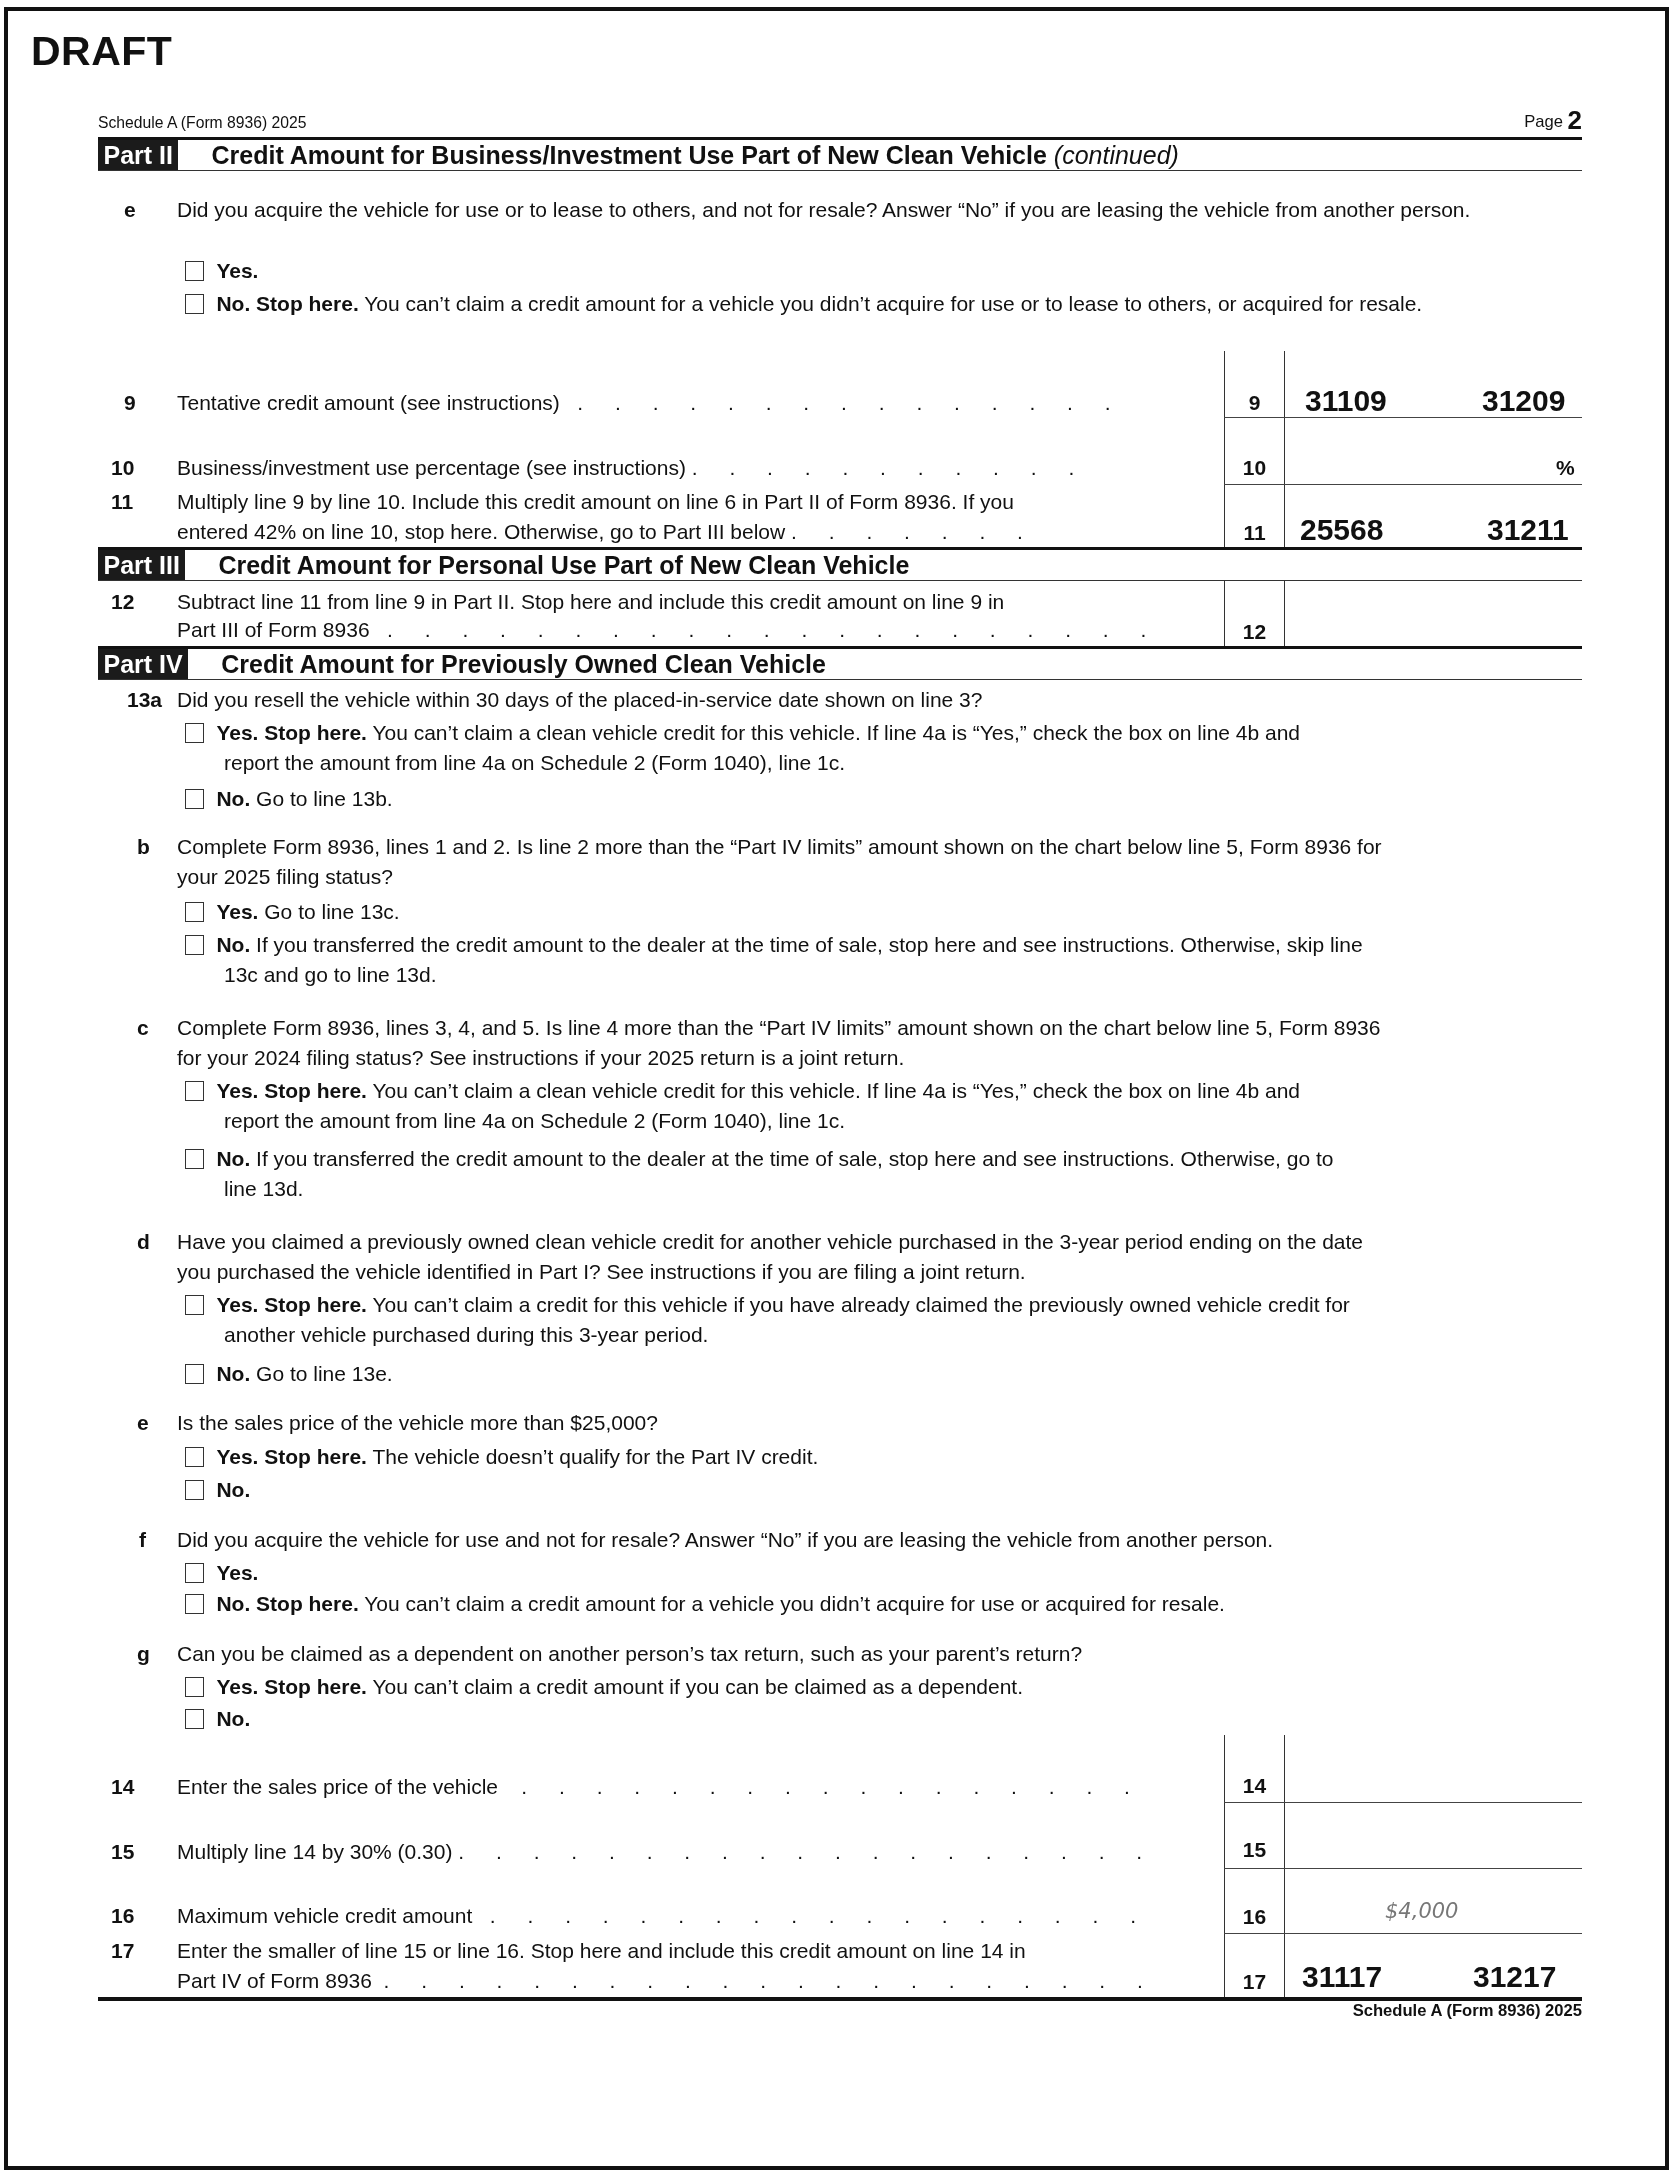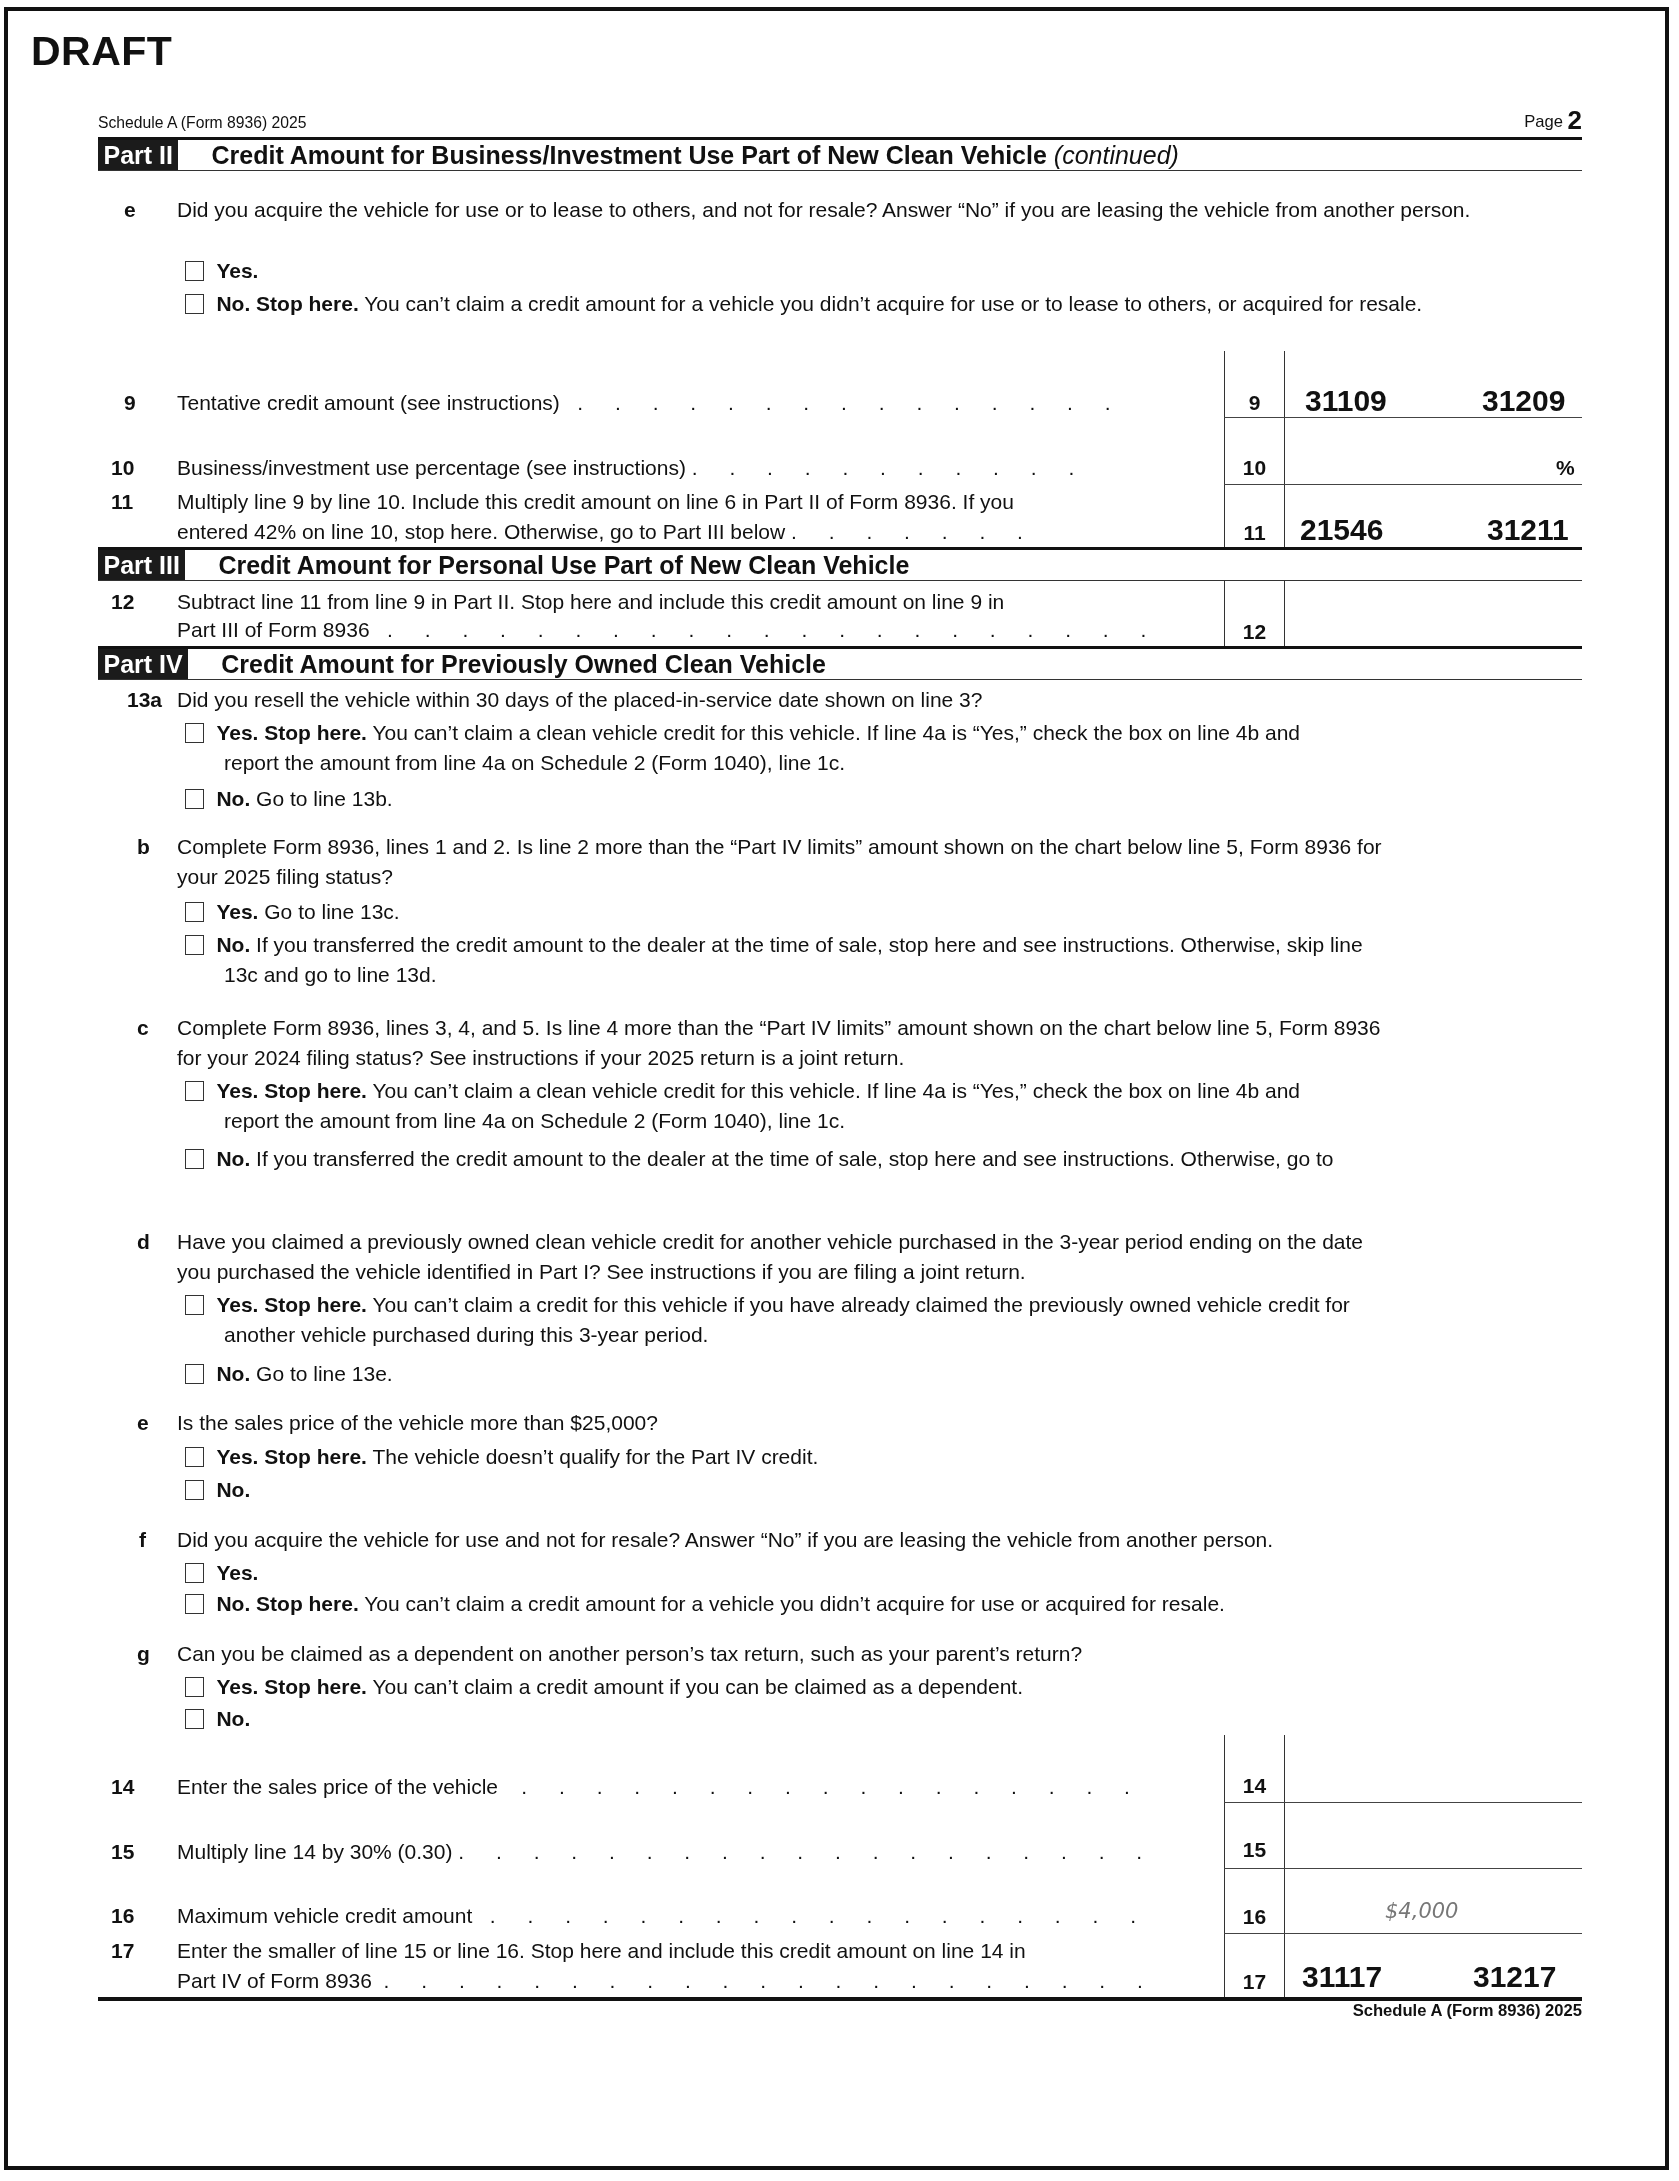--- a/index.html
+++ b/index.html
@@ -62,21 +62,21 @@
   <div class="txt" style="left:79px;top:453px;"><span>Business/investment use percentage (see instructions)</span> <span class="dots" style="display:inline-block;width:415px;overflow:hidden;white-space:nowrap;vertical-align:bottom;">. . . . . . . . . . . . . . . . . . . . . . . . . . .</span></div>
   <div class="boxnum" style="left:1129px;top:456px;">10</div>
   <div class="txt" style="left:1458px;top:453px;font-weight:bold;">%</div>
   <div class="hline" style="left:1126px;top:484px;width:358px;"></div>
   <div style="position:absolute;left:1186px;top:425px;width:277px;height:55px;"></div>
 
   <div class="num" style="left:13px;top:487px;">11</div>
   <div class="txt" style="left:79px;top:487px;">Multiply line 9 by line 10. Include this credit amount on line 6 in Part II of Form 8936. If you</div>
   <div class="txt" style="left:79px;top:517px;"><span>entered 42% on line 10, stop here. Otherwise, go to Part III below</span> <span class="dots" style="display:inline-block;width:258px;overflow:hidden;white-space:nowrap;vertical-align:bottom;">. . . . . . . . . . . . . . . . . . . . . . . . . . .</span></div>
   <div class="boxnum" style="left:1129px;top:521px;">11</div>
-  <div class="amt" style="left:1202px;top:513px;">21546</div>
+  <div class="amt" style="left:1202px;top:513px;">25568</div>
   <div class="amt" style="left:1389px;top:513px;">31211</div>
 
   <div class="part-hdr" style="top:547px;">
     <div class="part-lbl">Part III</div>
     <div class="part-title">Credit Amount for Personal Use Part of New Clean Vehicle</div>
   </div>
 
   <div class="vline" style="left:1126px;top:581px;height:65px;"></div>
   <div class="vline" style="left:1186px;top:581px;height:65px;"></div>
   <div class="num" style="left:13px;top:587px;">12</div>
@@ -98,21 +98,21 @@
   <div class="num" style="left:39px;top:832px;">b</div>
   <div class="txt" style="left:79px;top:832px;">Complete Form 8936, lines 1 and 2. Is line 2 more than the “Part IV limits” amount shown on the chart below line 5, Form 8936 for</div>
   <div class="txt" style="left:79px;top:862px;">your 2025 filing status?</div>
   <div class="opt" style="top:897px;"><span class="cb"></span><b>Yes.</b> <span>Go to line 13c.</span></div>
   <div class="opt" style="top:930px;"><span class="cb"></span><b>No.</b> <span>If you transferred the credit amount to the dealer at the time of sale, stop here and see instructions. Otherwise, skip line</span><span class="cont">13c and go to line 13d.</span></div>
 
   <div class="num" style="left:39px;top:1013px;">c</div>
   <div class="txt" style="left:79px;top:1013px;">Complete Form 8936, lines 3, 4, and 5. Is line 4 more than the “Part IV limits” amount shown on the chart below line 5, Form 8936</div>
   <div class="txt" style="left:79px;top:1043px;">for your 2024 filing status? See instructions if your 2025 return is a joint return.</div>
   <div class="opt" style="top:1076px;"><span class="cb"></span><b>Yes. Stop here.</b> <span>You can’t claim a clean vehicle credit for this vehicle. If line 4a is “Yes,” check the box on line 4b and</span><span class="cont">report the amount from line 4a on Schedule 2 (Form 1040), line 1c.</span></div>
-  <div class="opt" style="top:1144px;"><span class="cb"></span><b>No.</b> <span>If you transferred the credit amount to the dealer at the time of sale, stop here and see instructions. Otherwise, go to</span></div>
+  <div class="opt" style="top:1144px;"><span class="cb"></span><b>No.</b> <span>If you transferred the credit amount to the dealer at the time of sale, stop here and see instructions. Otherwise, go to</span><span class="cont">line 13d.</span></div>
 
   <div class="num" style="left:39px;top:1227px;">d</div>
   <div class="txt" style="left:79px;top:1227px;">Have you claimed a previously owned clean vehicle credit for another vehicle purchased in the 3-year period ending on the date</div>
   <div class="txt" style="left:79px;top:1257px;">you purchased the vehicle identified in Part I? See instructions if you are filing a joint return.</div>
   <div class="opt" style="top:1290px;"><span class="cb"></span><b>Yes. Stop here.</b> <span>You can’t claim a credit for this vehicle if you have already claimed the previously owned vehicle credit for</span><span class="cont">another vehicle purchased during this 3-year period.</span></div>
   <div class="opt" style="top:1359px;"><span class="cb"></span><b>No.</b> <span>Go to line 13e.</span></div>
 
   <div class="num" style="left:39px;top:1408px;">e</div>
   <div class="txt" style="left:79px;top:1408px;">Is the sales price of the vehicle more than $25,000?</div>
   <div class="opt" style="top:1442px;"><span class="cb"></span><b>Yes. Stop here.</b> <span>The vehicle doesn’t qualify for the Part IV credit.</span></div>

